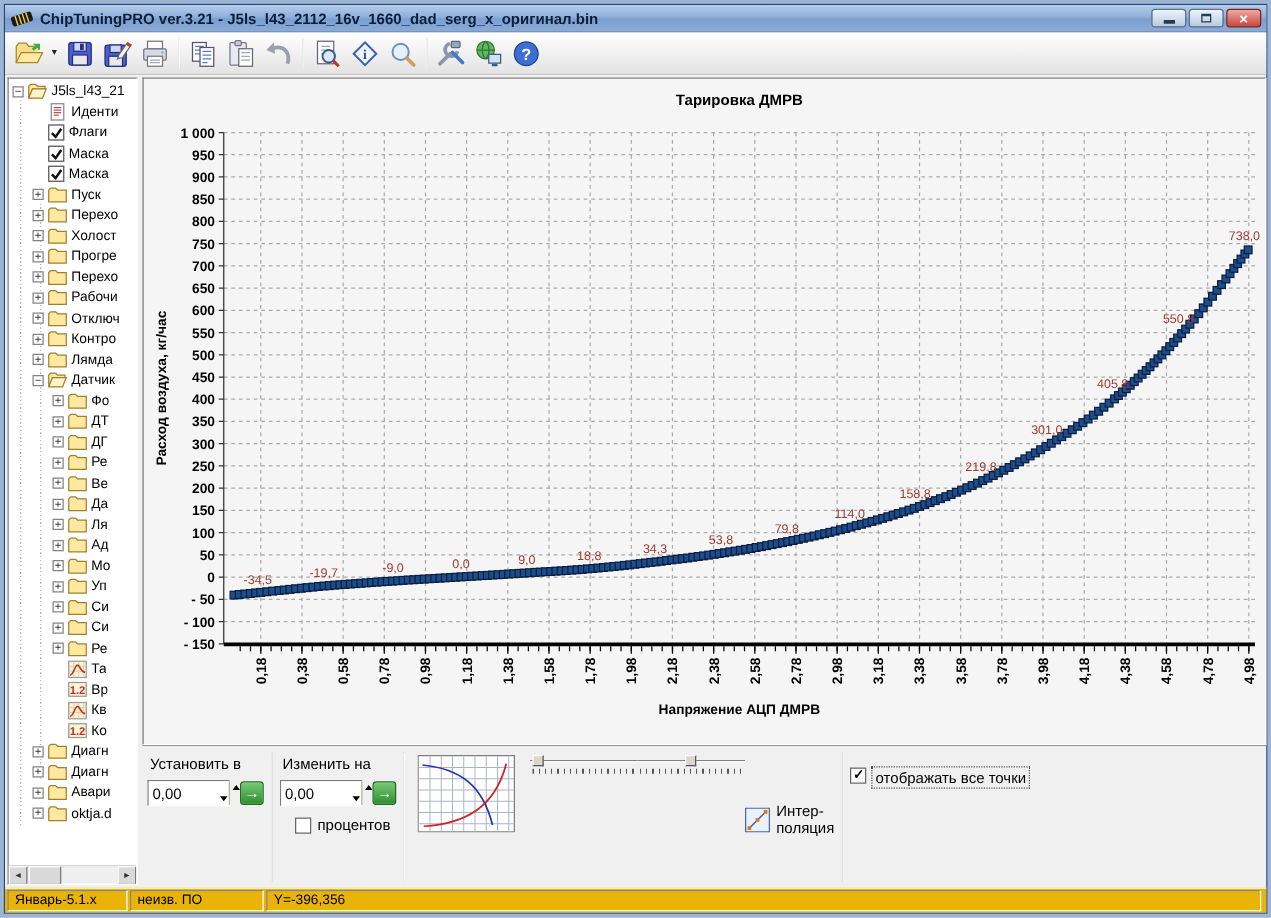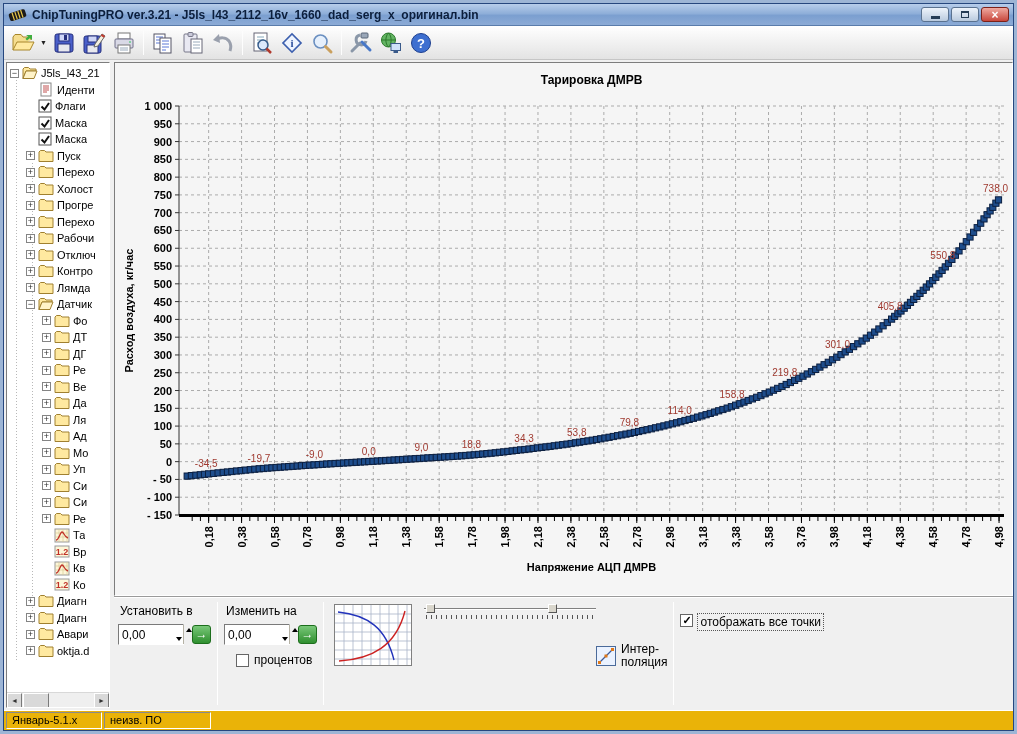--- a/index.html
+++ b/index.html
@@ -1141,15 +1141,16 @@
           <span class="focus-dotted" style="font-size:12px;">отображать все точки</span>
         </div>
 
       </div>
     </div>
   </div>
 
   <div class="statusbar">
     <span class="status-cell" style="width:96px;">Январь-5.1.x</span>
     <span class="status-cell" style="width:107px;">неизв. ПО</span>
+    <span class="status-cell grow">Y=-396,356</span>
   </div>
 
 </div>
 
 </body></html>

